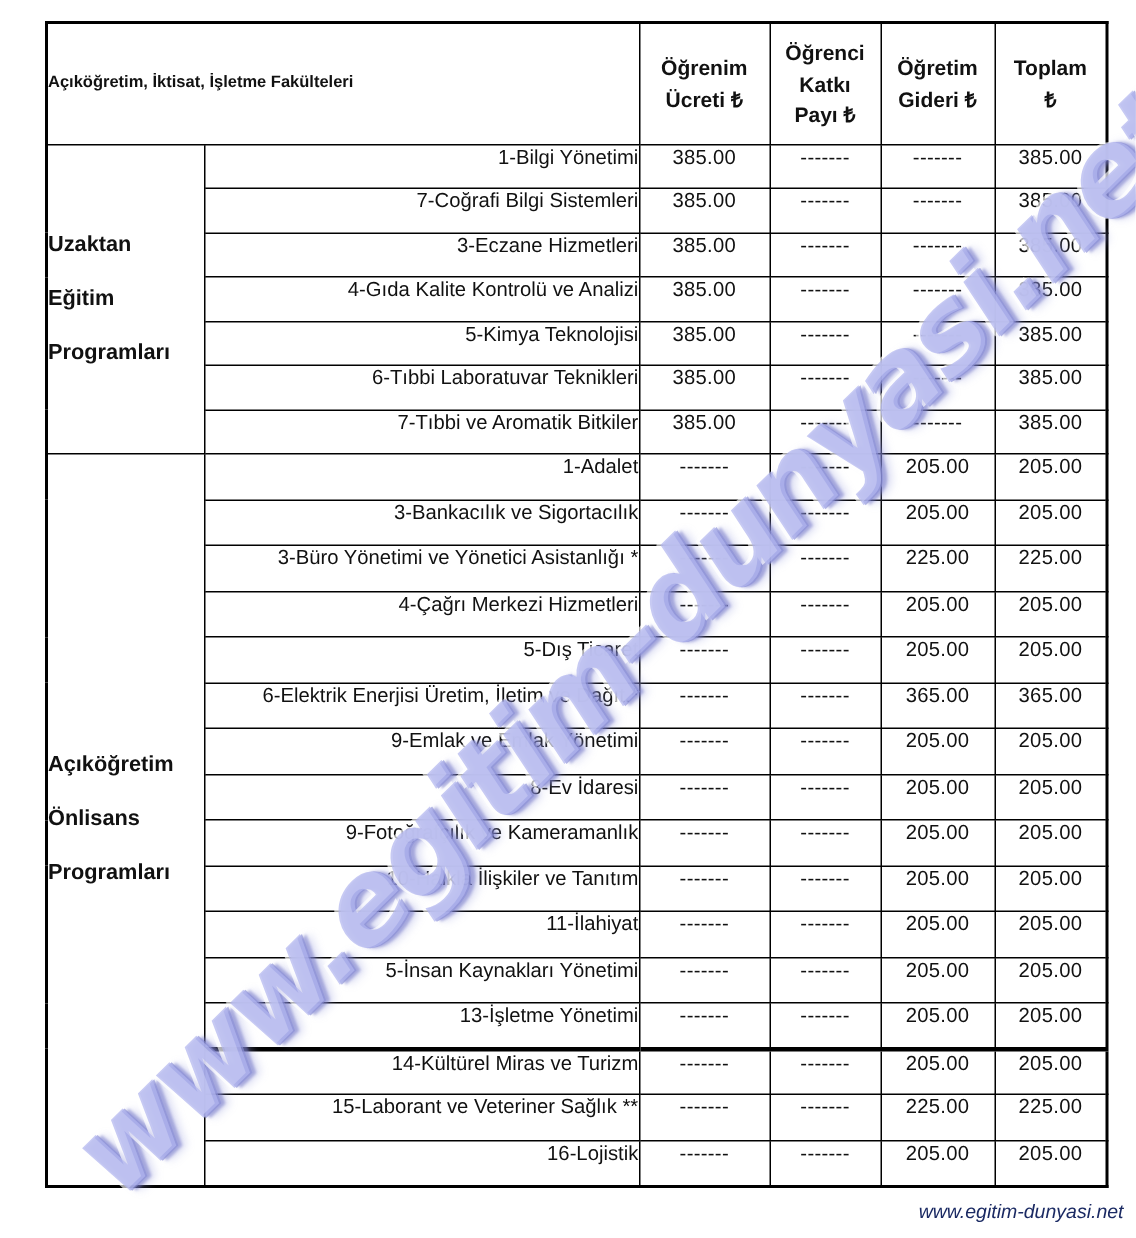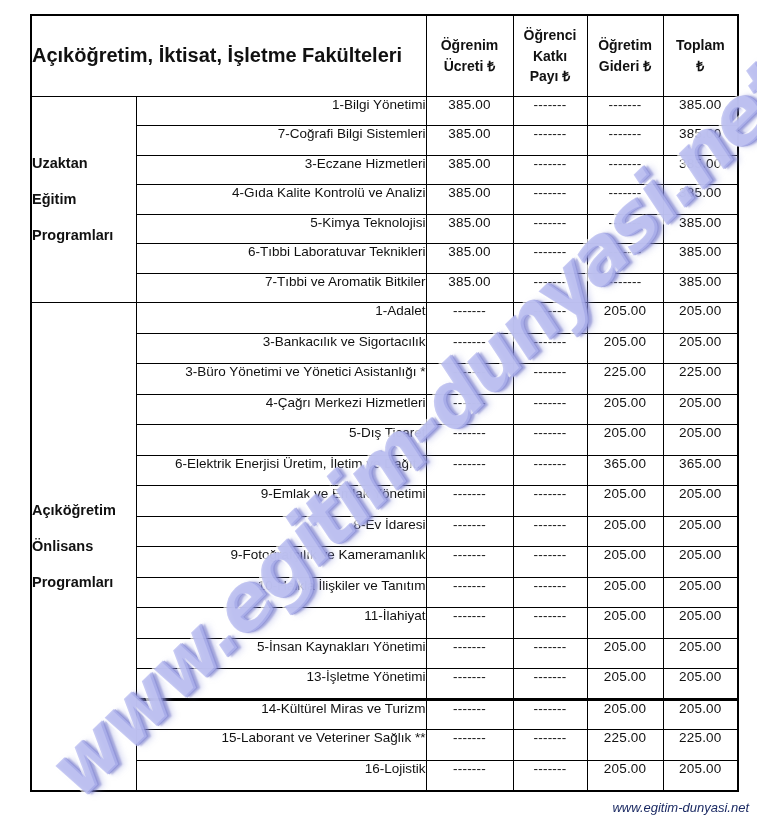--- a/index.html
+++ b/index.html
@@ -34,21 +34,21 @@
     font-weight: bold;
     text-align: center;
     vertical-align: middle;
     white-space: pre-line;
     line-height: 1.45;
     border-bottom-width: 2px;
   }
   th.title-cell {
     text-align: left;
     padding-left: 8px;
-    font-size: 20px;
+    font-size: 11px;
     vertical-align: middle;
   }
 
   tr.g0 { height: 29.5px; }
   tr.g1 { height: 30.5px; }
 
   td.group-cell {
     font-weight: bold;
     font-size: 14.5px;
     text-align: left;

